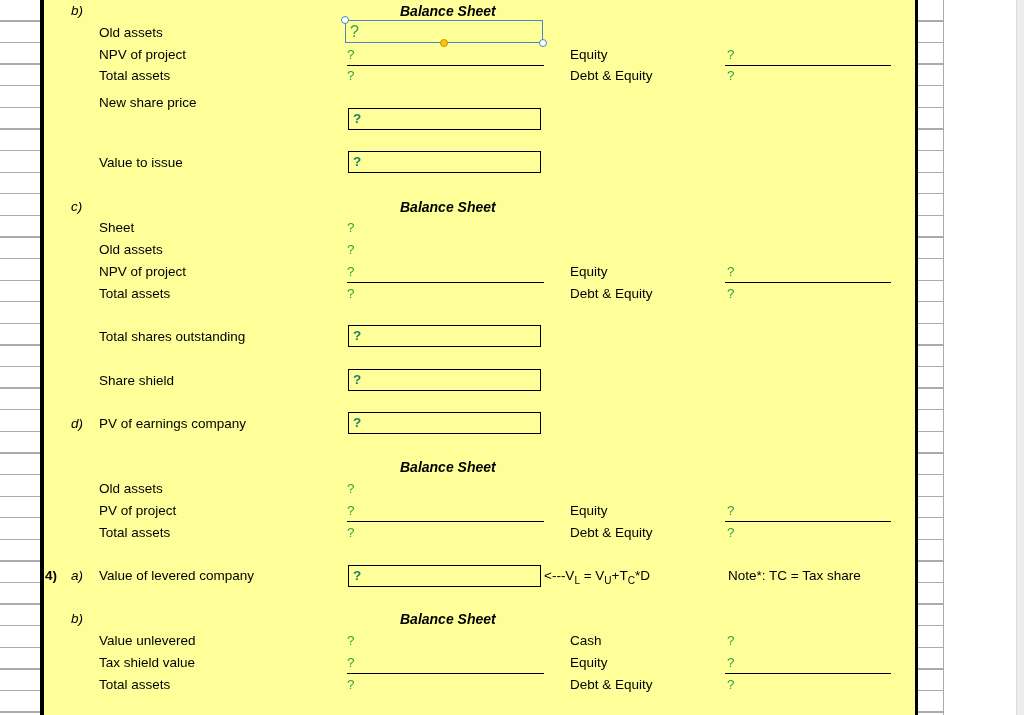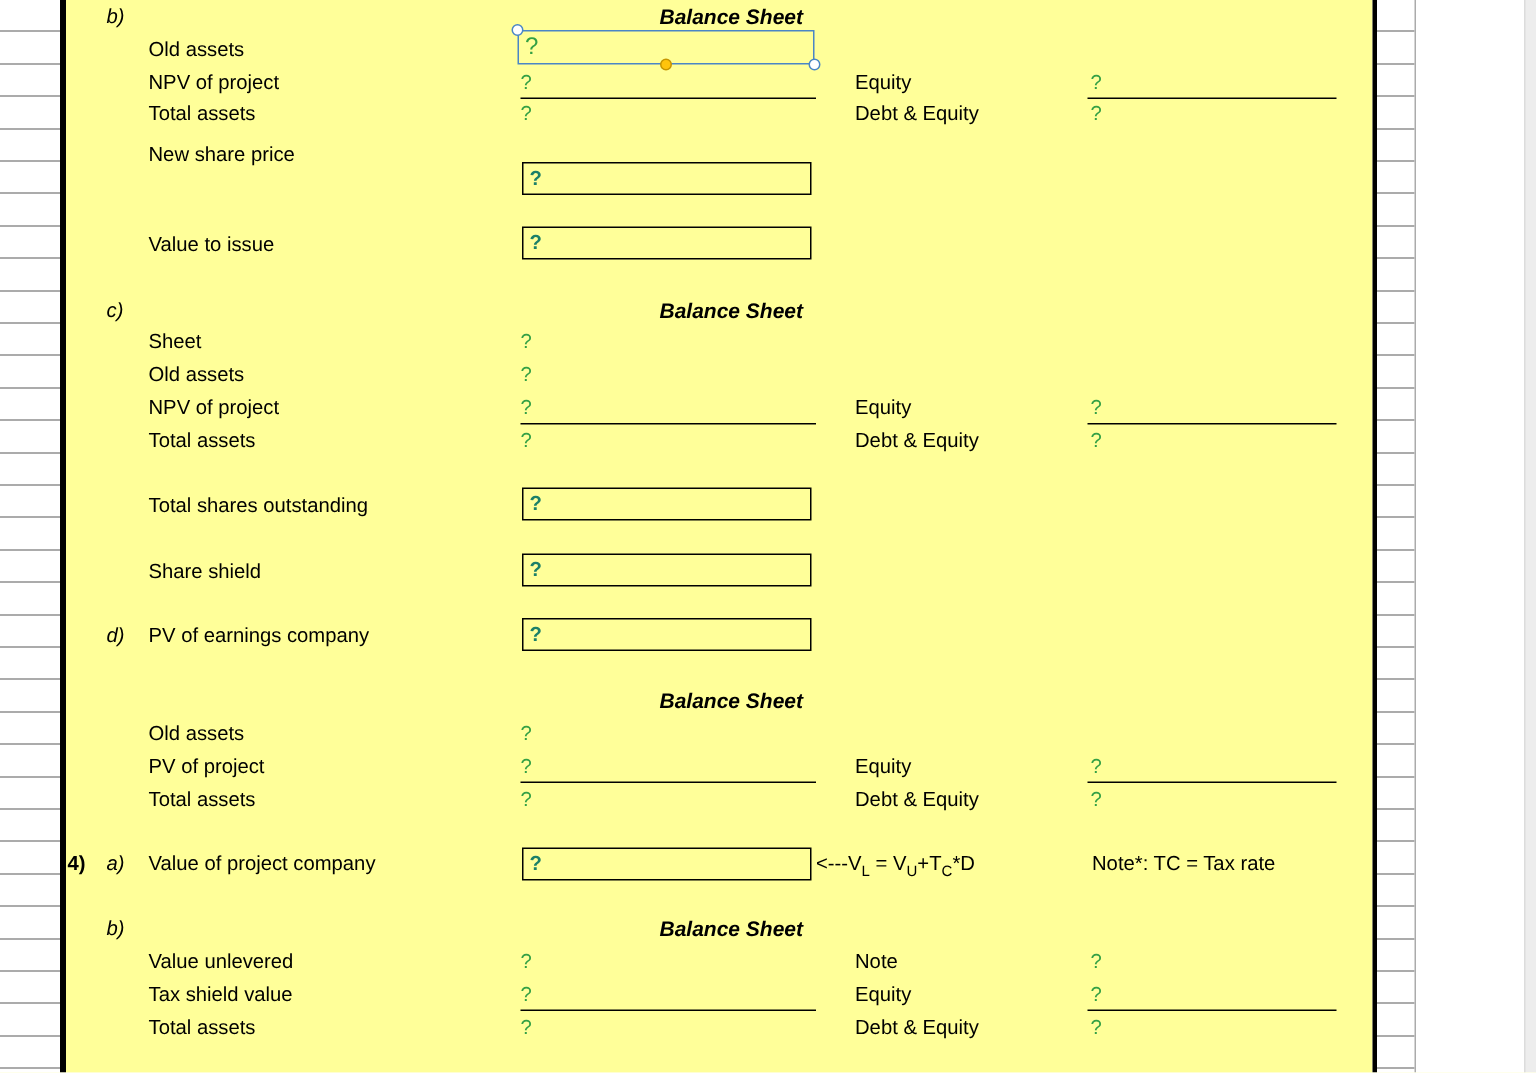--- a/index.html
+++ b/index.html
@@ -11,21 +11,21 @@
   .gridcol.left{left:0;width:40px;}
   .gridcol.rightcol{left:918px;width:25px;border-right:1.3px solid #ababab;}
   .whitecol{position:absolute;left:944.3px;top:0;width:71.7px;height:715px;background:#ffffff;}
   .graystrip{position:absolute;left:1016px;top:0;width:8px;height:715px;background:#ededed;border-left:1px solid #dcdcdc;}
   .sheet{position:absolute;left:44px;top:0;width:871px;height:715px;background:#FFFF99;}
   .vborder{position:absolute;top:0;height:715px;background:#000;}
   
   .t{position:absolute;font-size:13.5px;line-height:18px;color:#000;white-space:nowrap;}
   .it{font-style:italic;}
   .b{font-weight:bold;}
-  .bs-title{position:absolute;left:400px;width:175px;text-align:center;font-style:italic;font-weight:bold;
+  .bs-title{position:absolute;left:400px;width:175px;font-style:italic;font-weight:bold;
             font-size:14px;line-height:18px;color:#000;white-space:nowrap;}
   .q{color:#34A045;}
   .qb{color:#1C8068;font-weight:bold;font-size:13.5px;line-height:1;}
   
   .hline{position:absolute;height:1.4px;background:#000;}
   .inputbox{position:absolute;left:348px;width:193px;height:22px;border:1.5px solid #000;
             box-sizing:border-box;display:flex;align-items:center;padding-left:4px;background:transparent;}
   .selrect{position:absolute;left:345px;top:20px;width:198px;height:23px;border:1.5px solid #4A86C6;
            box-sizing:border-box;display:flex;align-items:center;padding-left:4px;}
   .handle{position:absolute;width:8px;height:8px;border-radius:50%;background:#ffffff;
@@ -126,38 +126,38 @@
   <div class="t" style="left:570px;top:502px">Equity</div>
   <div class="t q" style="left:727px;top:502px">?</div>
   <div class="t" style="left:570px;top:524px">Debt &amp; Equity</div>
   <div class="t q" style="left:727px;top:524px">?</div>
 
   <div class="hline" style="left:347px;top:520.5px;width:197px"></div>
   <div class="hline" style="left:725px;top:520.5px;width:166px"></div>
 
   <div class="t b" style="left:45px;top:567px">4)</div>
   <div class="t it" style="left:71px;top:567px">a)</div>
-  <div class="t" style="left:99px;top:567px">Value of project company</div>
+  <div class="t" style="left:99px;top:567px">Value of levered company</div>
   <div class="inputbox" style="top:564.5px">
     <span class="qb">?</span>
   </div>
   <div class="t" style="left:544px;top:567px"><span>&lt;---V</span><sub>L</sub><span> = V</span><sub>U</sub><span>+T</span><sub>C</sub><span>*D</span></div>
-  <div class="t" style="left:728px;top:567px">Note*: TC = Tax rate</div>
+  <div class="t" style="left:728px;top:567px">Note*: TC = Tax share</div>
 
   <div class="t it" style="left:71px;top:610px">b)</div>
   <div class="bs-title" style="top:610px">Balance Sheet</div>
 
   <div class="t" style="left:99px;top:632px">Value unlevered</div>
   <div class="t q" style="left:347px;top:632px">?</div>
   <div class="t" style="left:99px;top:654px">Tax shield value</div>
   <div class="t q" style="left:347px;top:654px">?</div>
   <div class="t" style="left:99px;top:676px">Total assets</div>
   <div class="t q" style="left:347px;top:676px">?</div>
 
-  <div class="t" style="left:570px;top:632px">Note</div>
+  <div class="t" style="left:570px;top:632px">Cash</div>
   <div class="t q" style="left:727px;top:632px">?</div>
   <div class="t" style="left:570px;top:654px">Equity</div>
   <div class="t q" style="left:727px;top:654px">?</div>
   <div class="t" style="left:570px;top:676px">Debt &amp; Equity</div>
   <div class="t q" style="left:727px;top:676px">?</div>
 
   <div class="hline" style="left:347px;top:672.5px;width:197px"></div>
   <div class="hline" style="left:725px;top:672.5px;width:166px"></div>
 
 </div>

